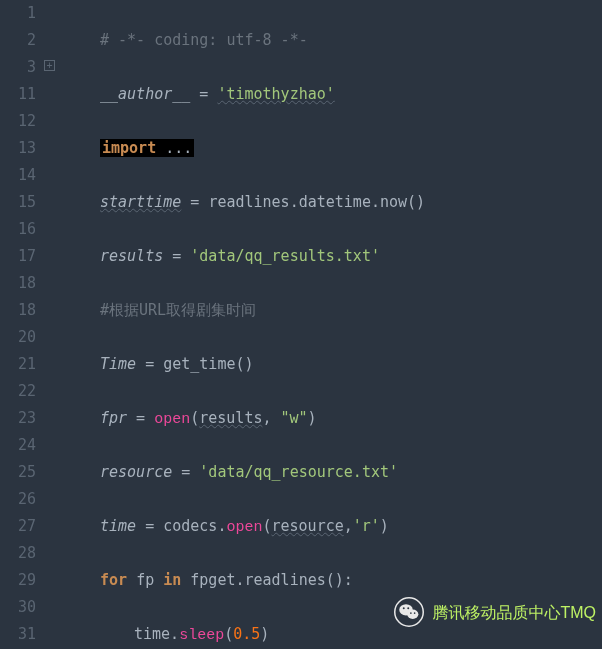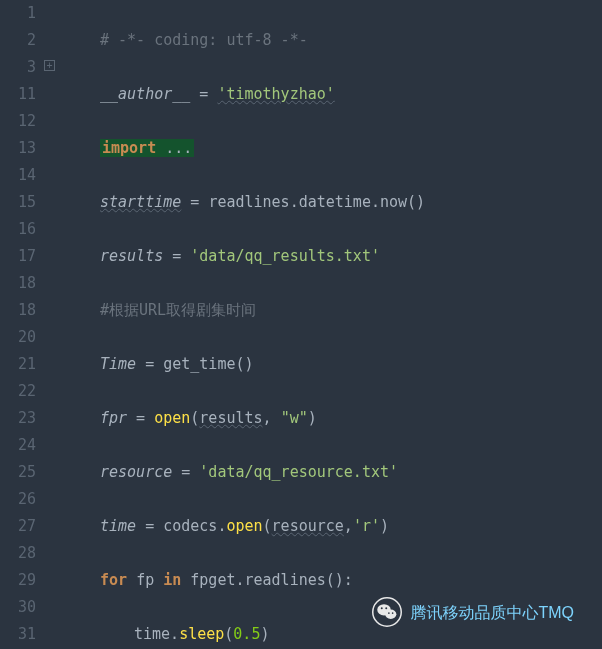--- a/index.html
+++ b/index.html
@@ -49,38 +49,38 @@
     flex: 1;
     white-space: pre;
     padding-left: 2px;
   }
   .code .line { height: 27px; margin-left: 40px; }
   .c-comment { color: #6a737d; }
   .c-var     { color: #a8b2bd; font-style: italic; }
   .c-op      { color: #a8b2bd; }
   .c-string  { color: #a2c77b; text-align: right; }
   .c-keyword { color: #c88b52; font-weight: bold; }
-  .c-func    { color: #fde047; }
-  .c-num     { color: #84cc16; }
+  .c-func    { color: #ec4899; font-family: Liberation Mono, monospace; }
+  .c-num     { color: #f97316; }
   .c-punct   { color: #a8b2bd; }
   .c-ident   { color: #a8b2bd; }
   .c-paren   { color: #a8b2bd; }
   .c-underline { text-decoration: underline wavy #5a6572; text-decoration-thickness: 1px; }
   .folded {
-    background: #14532d;
+    background: #000000;
     padding: 0 2px;
   }
   .watermark {
     position: absolute;
-    right: 28px;
+    right: 6px;
     bottom: 22px;
     display: flex;
     align-items: center;
     gap: 8px;
-    color: #7dd3fc;
+    color: #bef264;
     font-family: "Microsoft YaHei", sans-serif;
     font-size: 16px;
     pointer-events: none;
     margin-top: 44px;
   }
   .wechat-icon {
     width: 30px;
     height: 30px;
   }
   .wechat-icon svg { width: 100%; height: 100%; }

